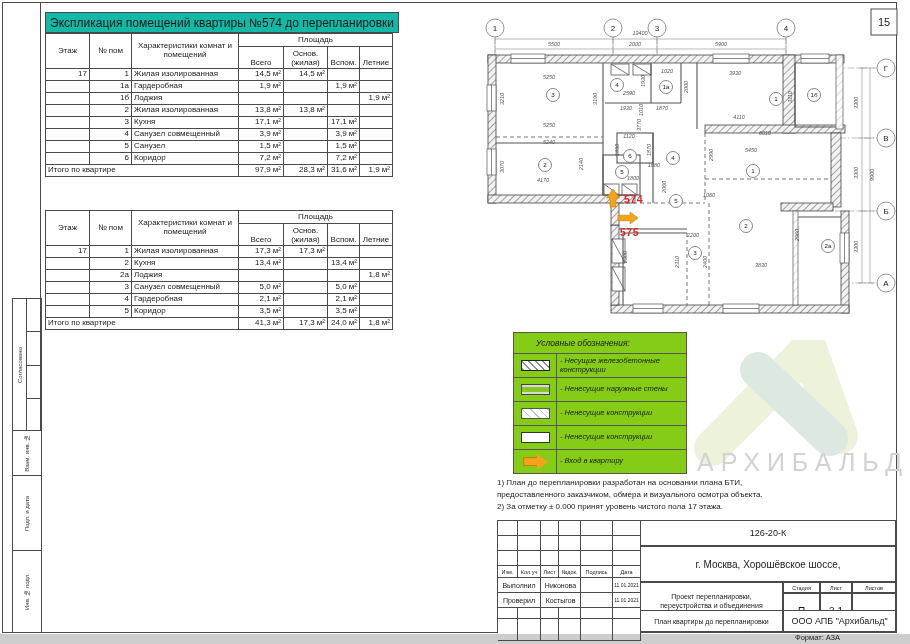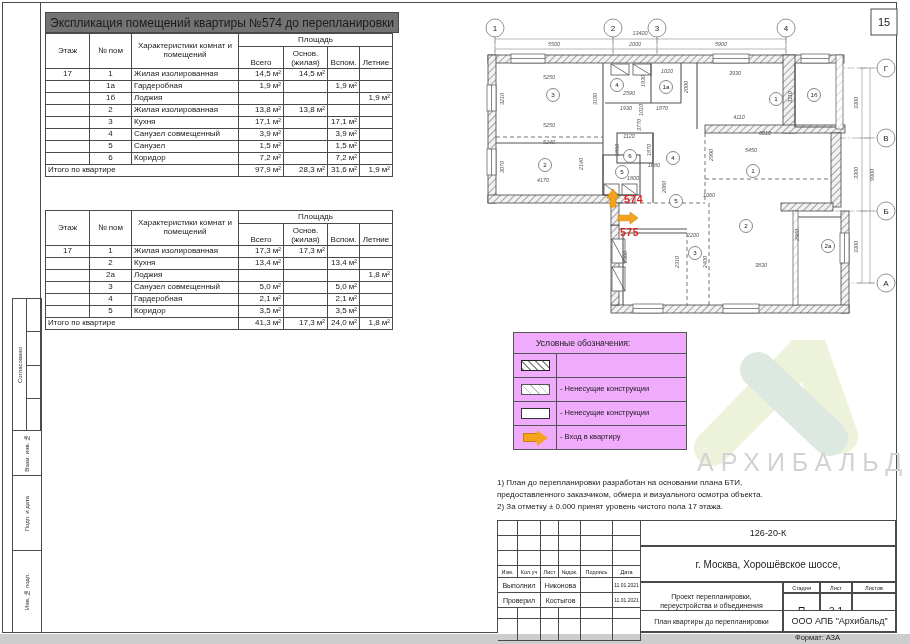--- a/index.html
+++ b/index.html
@@ -12,29 +12,29 @@
   
   #frame{left:2px;top:2px;width:893px;height:629px;border:1px solid #4a4a4a;}
   #inner-left-line{left:40px;top:2px;width:0;height:629px;border-left:1px solid #4a4a4a;}
   #bottom-gray{left:0;top:634px;width:910px;height:10px;background:#cdcdcd;}
   
   .mbox{border:1px solid #4a4a4a;background:#fff;display:flex;align-items:center;justify-content:center;}
   .vtext{writing-mode:vertical-rl;transform:rotate(180deg);font-size:6px;color:#333;white-space:nowrap;}
   .mrow{border-bottom:1px solid #4a4a4a;}
   
   .exp-wrap{background:#fff;}
-  .exp-title{border:1px solid #4a4a4a;font-size:12px;padding:3px 4px 2px 4px;white-space:nowrap;background:#737373;}
+  .exp-title{border:1px solid #4a4a4a;font-size:12px;padding:3px 4px 2px 4px;white-space:nowrap;background:#14b8a6;}
   table.exp{border-collapse:collapse;table-layout:fixed;width:347px;font-size:8px;}
   table.exp th,table.exp td{border:1px solid #4a4a4a;padding:0 2px;height:11px;line-height:1.1;overflow:hidden;}
   table.exp th{font-weight:normal;text-align:center;vertical-align:middle;}
   td.num{text-align:right;white-space:nowrap;}
-  td.ctr{text-align:center;}
+  td.ctr{text-align:right;}
   td.nm{text-align:left;}
   
-  #legend{width:172px;border:1px solid #555;background:#f0abfc;z-index:3;}
+  #legend{width:172px;border:1px solid #555;background:#84cc16;z-index:3;font-style:italic;}
   #legend .lg-title{border-bottom:1px solid #555;font-size:8.5px;padding:5px 0 5px 22px;}
   .lg-row{display:flex;align-items:center;border-bottom:1px solid #555;height:23px;}
   .lg-row:last-child{border-bottom:none;}
   .lg-sym{width:42px;display:flex;align-items:center;justify-content:center;flex:0 0 42px;align-self:stretch;border-right:1px solid #555;}
   .lg-lab{font-size:7.5px;padding:1px 3px;line-height:1.15;}
   .sw{width:27px;height:9px;}
   .sw-rc{border:1.5px solid #222;background:repeating-linear-gradient(45deg,#909090 0 1.5px,#ffffff 1.5px 5px);}
   .sw-out{border:1px solid #444;background:radial-gradient(#9a9a9a 0.8px,transparent 0.9px);background-size:3px 3px;box-shadow:inset 0 2px 0 #d9d9d9, inset 0 -2px 0 #d9d9d9;}
   .sw-lt{border:1px solid #555;background:repeating-linear-gradient(45deg,#c4c4c4 0 1px,#ffffff 1px 6px);}
   .sw-emp{border:1.5px solid #333;background:#fff;}
@@ -299,20 +299,27 @@
 </div>
 <div class="abs" id="wm-text" style="left:697px;top:448px;z-index:1;">АРХИБАЛЬД</div>
 
 <div class="abs" id="legend" style="left:513px;top:332px;">
   <div class="lg-title">Условные обозначения:</div>
   <div id="legend-rows">
       <div class="lg-row">
         <div class="lg-sym">
           <div class="sw sw-rc"></div>
         </div>
+        <div class="lg-lab">- Несущие железобетонные конструкции</div>
+      </div>
+      <div class="lg-row">
+        <div class="lg-sym">
+          <div class="sw sw-out"></div>
+        </div>
+        <div class="lg-lab">- Ненесущие наружные стены</div>
       </div>
       <div class="lg-row">
         <div class="lg-sym">
           <div class="sw sw-lt"></div>
         </div>
         <div class="lg-lab">- Ненесущие конструкции</div>
       </div>
       <div class="lg-row">
         <div class="lg-sym">
           <div class="sw sw-emp"></div>

